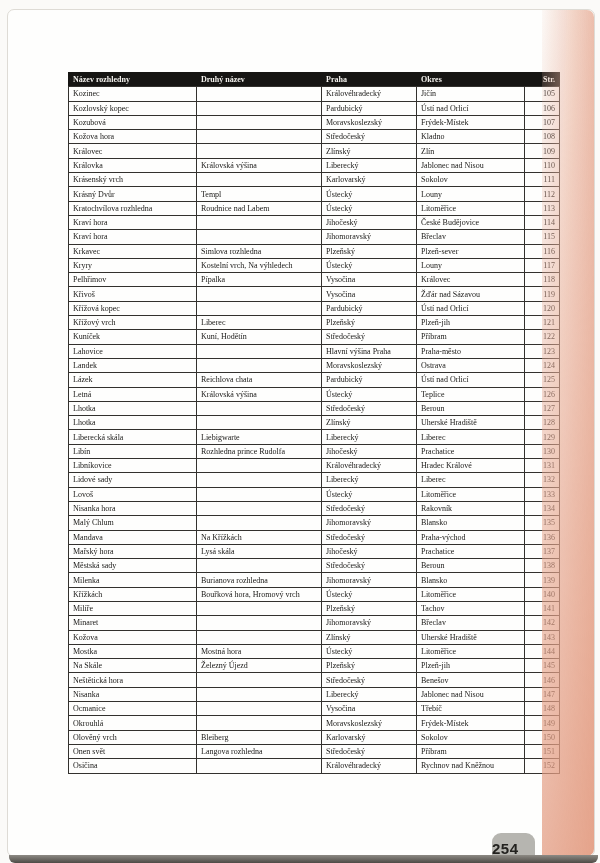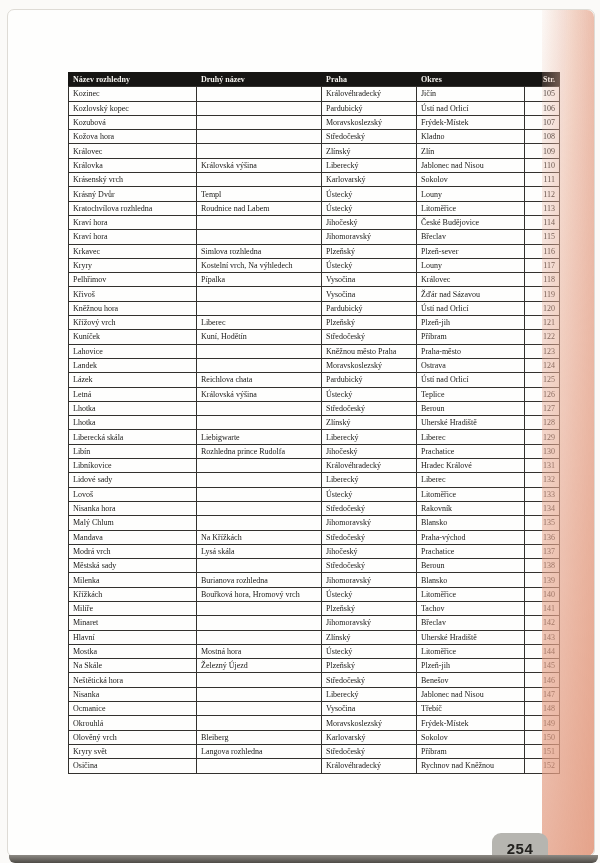--- a/index.html
+++ b/index.html
@@ -39,26 +39,25 @@
     position: absolute;
     left: 9px; right: 2px; bottom: 0;
     height: 8px;
     background: linear-gradient(to bottom, #8d8a84, #4e4b46);
     border-radius: 0 0 6px 6px;
   }
   
   .page-number-tab {
     position: absolute;
     left: 492px; top: 833px;
-    width: 56px; height: 30px;
+    width: 43px; height: 30px;
     background: #b6b5b0;
     border-radius: 9px 9px 0 0;
     display: flex;
     align-items: center;
-    justify-content: center;
     font-size: 15px;
     font-weight: bold;
     color: #23221f;
     letter-spacing: 0.5px;
     font-family: "Liberation Sans", "DejaVu Sans", sans-serif;
   }
   
   table.lookout-table {
     position: absolute;
     left: 60px; top: 62px;
@@ -220,21 +219,21 @@
             <td class="num">118</td>
           </tr>
           <tr>
             <td>Křivoš</td>
             <td></td>
             <td>Vysočina</td>
             <td>Žďár nad Sázavou</td>
             <td class="num">119</td>
           </tr>
           <tr>
-            <td>Kněžnou hora</td>
+            <td>Křížová kopec</td>
             <td></td>
             <td>Pardubický</td>
             <td>Ústí nad Orlicí</td>
             <td class="num">120</td>
           </tr>
           <tr>
             <td>Křížový vrch</td>
             <td>Liberec</td>
             <td>Plzeňský</td>
             <td>Plzeň-jih</td>
@@ -243,21 +242,21 @@
           <tr>
             <td>Kuníček</td>
             <td>Kuní, Hodětín</td>
             <td>Středočeský</td>
             <td>Příbram</td>
             <td class="num">122</td>
           </tr>
           <tr>
             <td>Lahovice</td>
             <td></td>
-            <td>Kněžnou město Praha</td>
+            <td>Hlavní výšina Praha</td>
             <td>Praha-město</td>
             <td class="num">123</td>
           </tr>
           <tr>
             <td>Landek</td>
             <td></td>
             <td>Moravskoslezský</td>
             <td>Ostrava</td>
             <td class="num">124</td>
           </tr>
@@ -339,21 +338,21 @@
             <td class="num">135</td>
           </tr>
           <tr>
             <td>Mandava</td>
             <td>Na Křížkách</td>
             <td>Středočeský</td>
             <td>Praha-východ</td>
             <td class="num">136</td>
           </tr>
           <tr>
-            <td>Modrá vrch</td>
+            <td>Mařský hora</td>
             <td>Lysá skála</td>
             <td>Jihočeský</td>
             <td>Prachatice</td>
             <td class="num">137</td>
           </tr>
           <tr>
             <td>Městská sady</td>
             <td></td>
             <td>Středočeský</td>
             <td>Beroun</td>
@@ -381,21 +380,21 @@
             <td class="num">141</td>
           </tr>
           <tr>
             <td>Minaret</td>
             <td></td>
             <td>Jihomoravský</td>
             <td>Břeclav</td>
             <td class="num">142</td>
           </tr>
           <tr>
-            <td>Hlavní</td>
+            <td>Kožova</td>
             <td></td>
             <td>Zlínský</td>
             <td>Uherské Hradiště</td>
             <td class="num">143</td>
           </tr>
           <tr>
             <td>Mostka</td>
             <td>Mostná hora</td>
             <td>Ústecký</td>
             <td>Litoměřice</td>
@@ -437,21 +436,21 @@
             <td class="num">149</td>
           </tr>
           <tr>
             <td>Olověný vrch</td>
             <td>Bleiberg</td>
             <td>Karlovarský</td>
             <td>Sokolov</td>
             <td class="num">150</td>
           </tr>
           <tr>
-            <td>Kryry svět</td>
+            <td>Onen svět</td>
             <td>Langova rozhledna</td>
             <td>Středočeský</td>
             <td>Příbram</td>
             <td class="num">151</td>
           </tr>
           <tr>
             <td>Osičina</td>
             <td></td>
             <td>Královéhradecký</td>
             <td>Rychnov nad Kněžnou</td>

